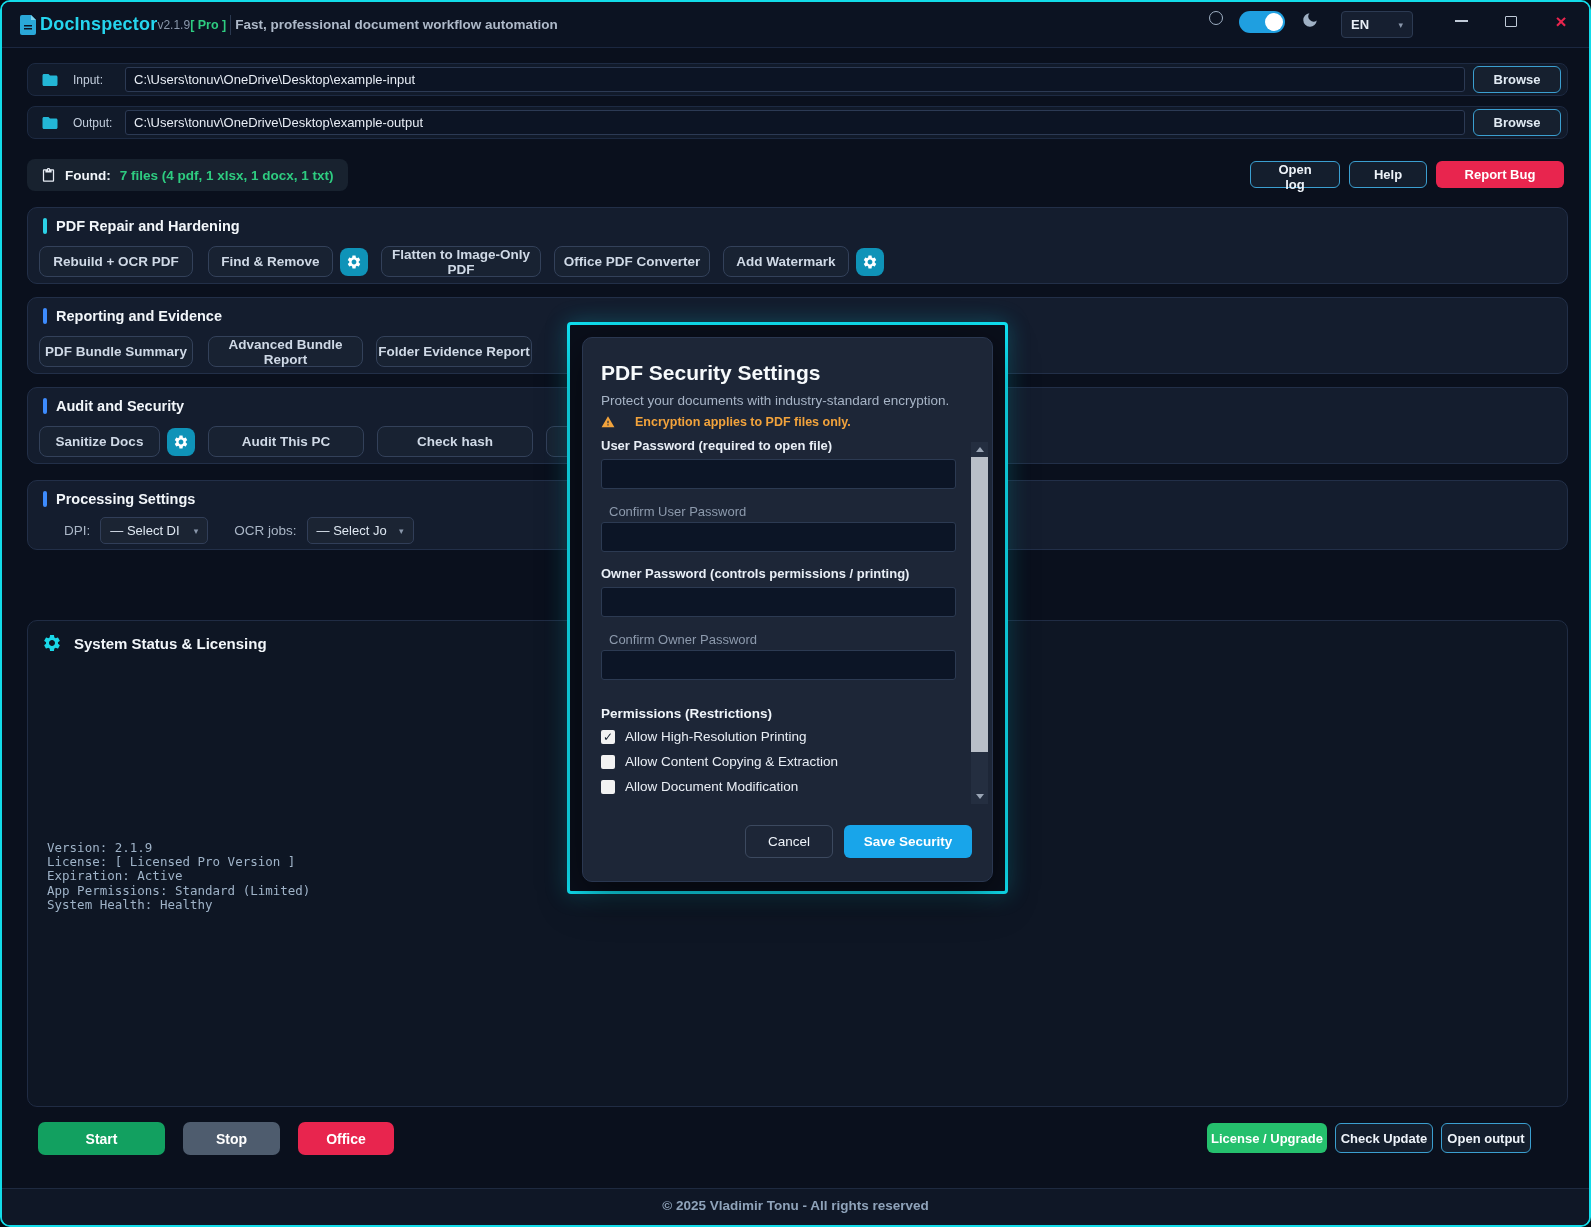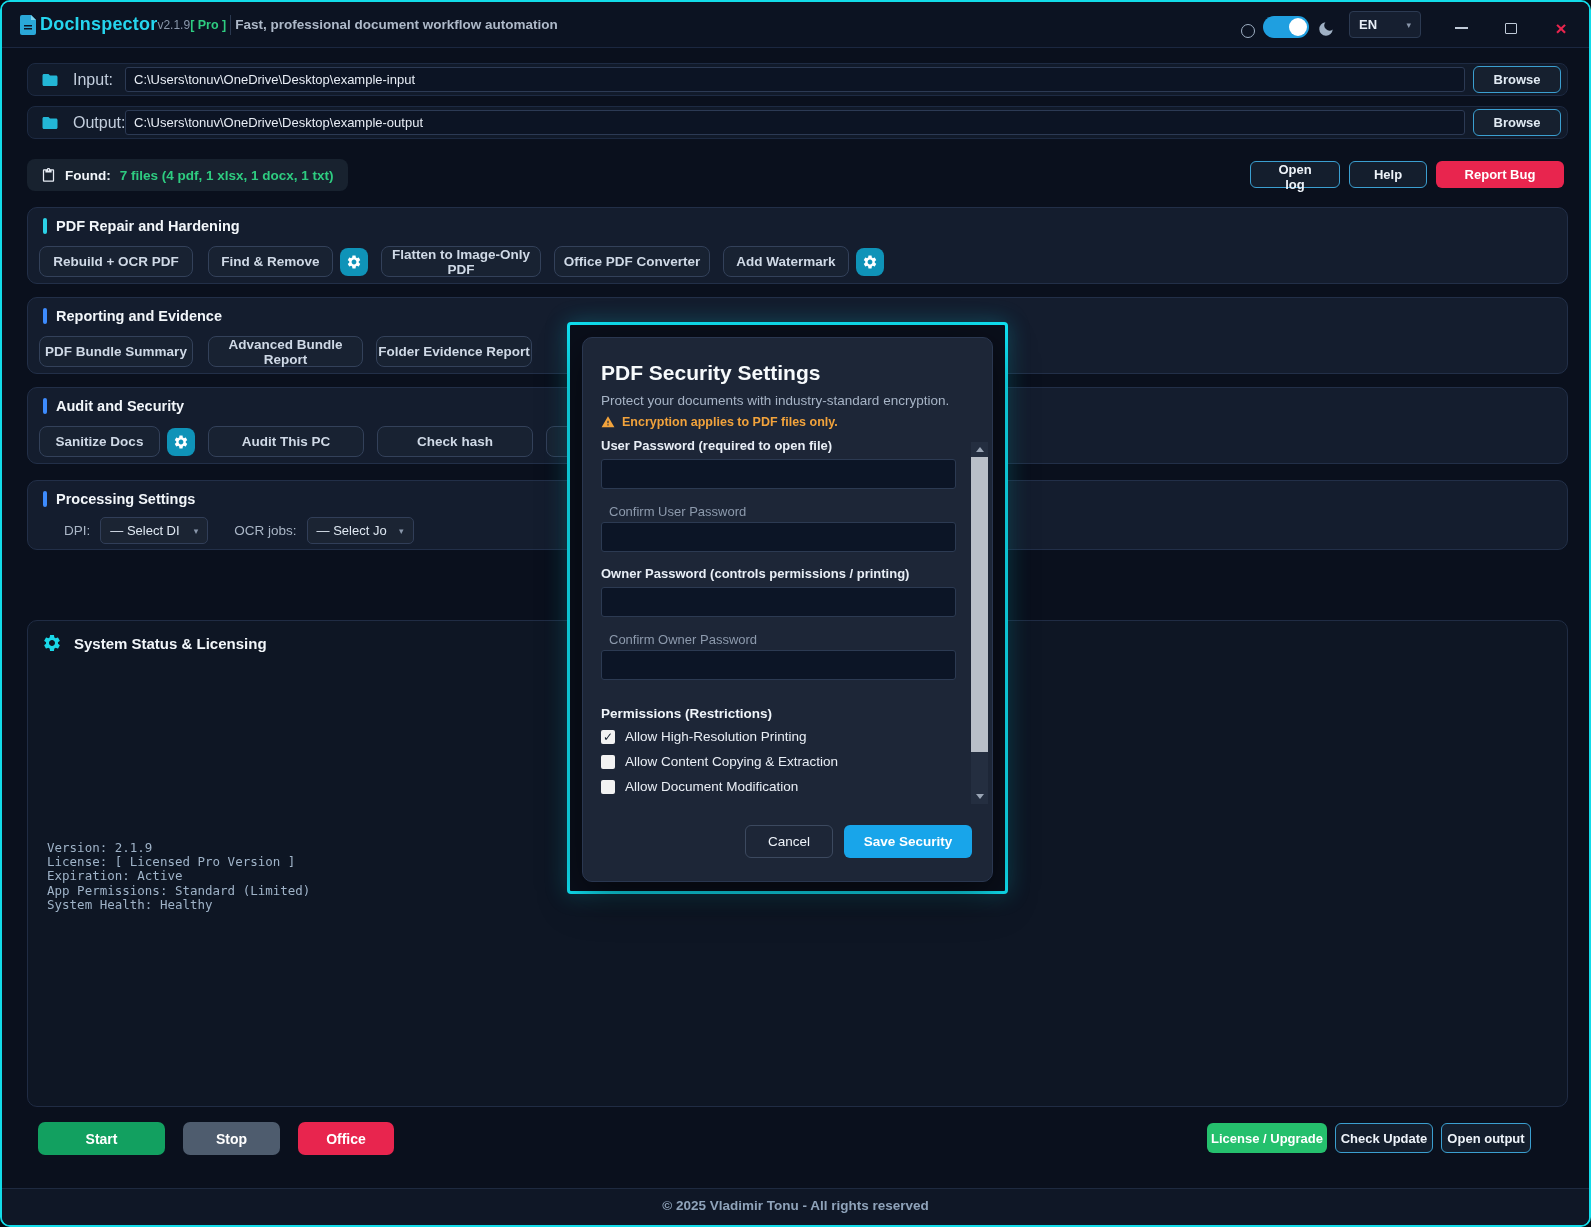--- a/index.html
+++ b/index.html
@@ -17,21 +17,21 @@
     display:flex; align-items:center; justify-content:space-between;
     padding:0 18px 0 14px;
   }
   .tb-left { display:flex; align-items:center; gap:0; }
   .logo { width:24px; height:24px; }
   .app-name { color:#25d5ee; font-size:18px; font-weight:bold; letter-spacing:.2px; }
   .app-version { color:#8a97ab; font-size:12px; }
   .app-pro { color:#2ecc80; font-size:12.5px; font-weight:bold; }
   .vsep { width:1px; height:20px; background:#2a3850; margin:0 4px; }
   .tagline { color:#aeb9c9; font-size:13.5px; font-weight:bold; }
-  .tb-right { display:flex; align-items:flex-end; gap:8px; }
+  .tb-right { display:flex; align-items:flex-start; gap:16px; }
   .sun { width:14px; height:14px; border:1.6px solid #9fb0c4; border-radius:50%; }
   .toggle { width:46px; height:22px; border-radius:11px; background:#1f9fe0; position:relative; cursor:pointer; }
   .toggle .knob { position:absolute; right:2px; top:2px; width:18px; height:18px; border-radius:50%; background:#fff; }
   .moon { width:18px; height:18px; color:#9fb0c4; }
   .lang-select {
     width:72px; height:27px; background:#161f30; border:1px solid #2c3a52; border-radius:4px;
     display:flex; align-items:center; justify-content:space-between; padding:0 9px; cursor:pointer; margin-left:6px;
   }
   .lang-select .val { color:#e8eef6; font-size:13px; font-weight:bold; }
   .caret { color:#8a97ab; font-size:9px; }
@@ -40,21 +40,21 @@
   .ic-min { width:13px; height:2px; background:#c0cad8; }
   .ic-max { width:12px; height:11px; border:1.6px solid #c0cad8; border-radius:1px; }
   .ic-close { color:#e8254e; font-size:19px; font-weight:bold; line-height:1; }
   
   .path-row {
     position:absolute; left:25px; width:1541px; height:33px;
     background:#111a2a; border:1px solid #1d2a42; border-radius:8px;
     display:flex; align-items:center;
   }
   .path-row .f-icon { width:18px; height:18px; color:#23b6d6; margin-left:13px; flex:none; }
-  .path-row label { color:#c3cedd; font-size:16px; margin-left:14px; width:52px; flex:none; }
+  .path-row label { color:#c3cedd; font-size:12px; margin-left:14px; width:52px; flex:none; }
   .path-input {
     flex:1; height:25px; background:#0c1424; border:1px solid #2c3a54; border-radius:3px;
     color:#e8edf5; font-size:13px; padding:0 8px; outline:none;
     font-family:"Liberation Sans","DejaVu Sans",sans-serif;
   }
   .btn-browse {
     width:88px; height:27px; margin:0 6px 0 8px; flex:none;
     background:#16202f; border:1px solid #3b9fd0; border-radius:6px;
     color:#e2ebf4; font-size:13px; font-weight:bold; cursor:pointer;
   }
@@ -135,21 +135,21 @@
     background:#0a0f1b; border:3px solid #0fe1f2; border-radius:4px;
     box-shadow:0 0 22px rgba(15,225,242,.25);
   }
   .modal-panel {
     position:absolute; left:12px; top:12px; width:411px; height:545px;
     background:#1d2637; border:1px solid #2a3750; border-radius:10px;
     box-shadow:0 12px 40px rgba(0,0,0,.55);
   }
   .m-title { position:absolute; left:18px; top:23px; color:#f7fafc; font-size:21px; font-weight:bold; }
   .m-sub { position:absolute; left:18px; top:55px; color:#a7b4c6; font-size:13.5px; }
-  .m-warn { position:absolute; left:18px; top:77px; display:flex; align-items:center; gap:7px; color:#f2a33c; font-size:12.5px; font-weight:bold; }
+  .m-warn { position:absolute; left:18px; top:77px; display:flex; align-items:center; gap:20px; color:#f2a33c; font-size:12.5px; font-weight:bold; }
   .m-warn svg { width:14px; height:14px; }
   .m-label-strong { position:absolute; left:18px; color:#e8eef6; font-size:13px; font-weight:bold; }
   .m-label-dim { position:absolute; left:18px; color:#8d9aad; font-size:13px;margin-left:8px; }
   .m-input {
     position:absolute; left:18px; width:355px; height:30px;
     background:#0c1526; border:1px solid #2c3a52; border-radius:3px;
     color:#e8edf5; padding:0 8px; outline:none; font-size:13px;
   }
   .m-perm-title { position:absolute; left:18px; top:368px; color:#f0f5fa; font-size:13.5px; font-weight:bold; }
   .cb-row { position:absolute; left:18px; display:flex; align-items:center; gap:10px; cursor:pointer; }

